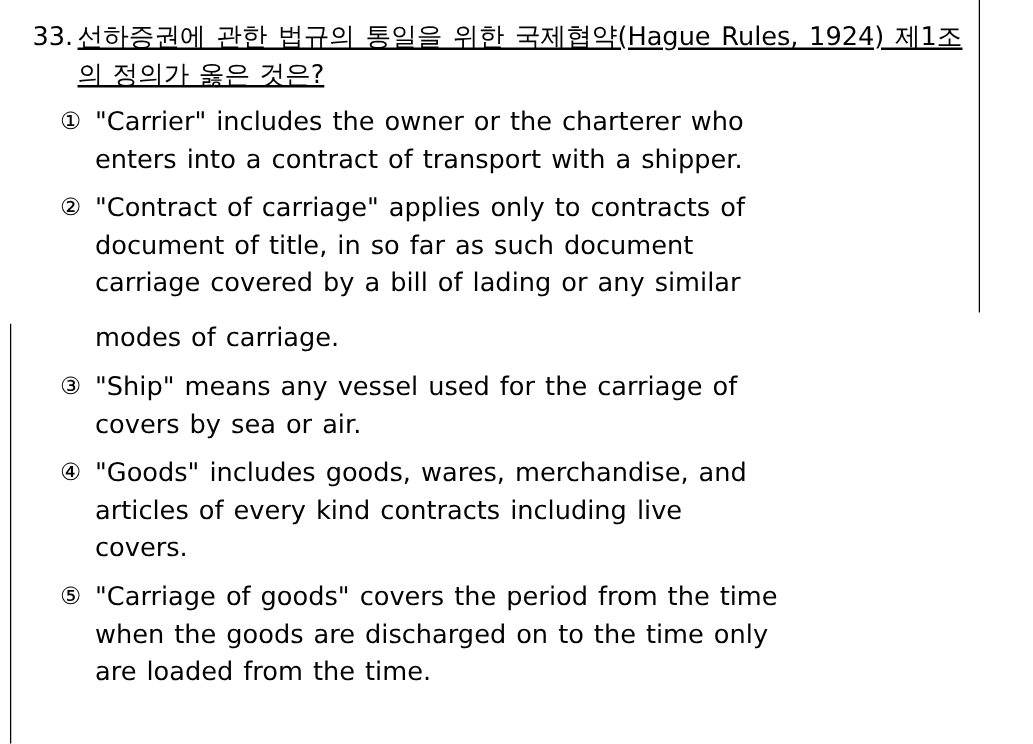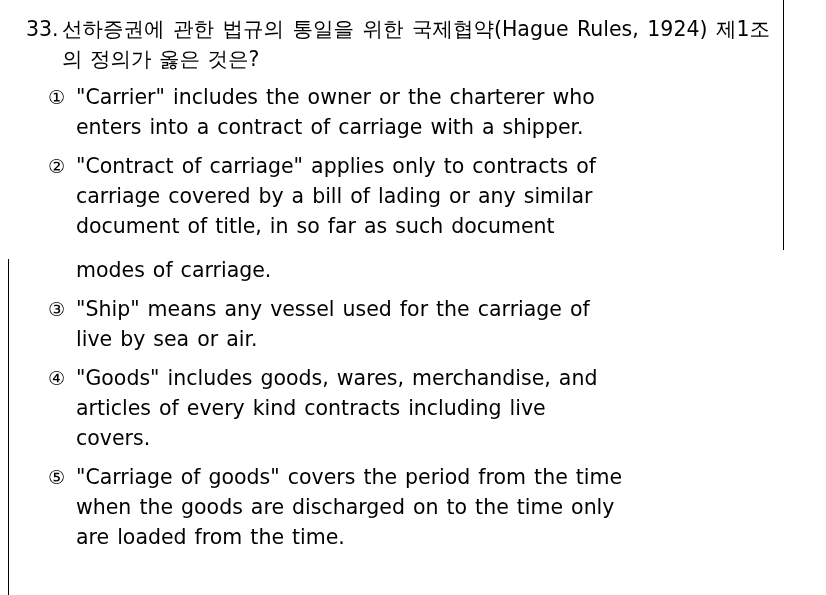--- a/index.html
+++ b/index.html
@@ -54,20 +54,21 @@
     flex: 0 0 auto;
     width: 36px;
     text-align: left;
     white-space: nowrap;
   }
   .q-text {
     flex: 1 1 auto;
     text-align: justify;
     text-justify: inter-word;
     word-spacing: 1px;
+    text-decoration: underline;
   }
 
   
   .choices {
     margin-top: 8px;
     padding-left: 22px;
   }
   .choice {
     display: flex;
     align-items: flex-start;
@@ -111,40 +112,40 @@
     <div class="q-number">33.</div>
     <div class="q-text">선하증권에 관한 법규의 통일을 위한 국제협약(Hague Rules, 1924) 제1조의 정의가 옳은 것은?</div>
   </div>
 
   <div class="choices">
 
     <div class="choice">
       <div class="c-marker">①</div>
       <div class="c-body">
         <div class="c-line">"Carrier" includes the owner or the charterer who</div>
-        <div class="c-line last">enters into a contract of carriage with a shipper.</div>
+        <div class="c-line last">enters into a contract of transport with a shipper.</div>
       </div>
     </div>
 
     <div class="choice">
       <div class="c-marker">②</div>
       <div class="c-body">
         <div class="c-line">"Contract of carriage" applies only to contracts of</div>
+        <div class="c-line last">document of title, in so far as such document</div>
         <div class="c-line">carriage covered by a bill of lading or any similar</div>
-        <div class="c-line last">document of title, in so far as such document</div>
         <div class="c-gap"></div>
         <div class="c-line last">modes of carriage.</div>
       </div>
     </div>
 
     <div class="choice">
       <div class="c-marker">③</div>
       <div class="c-body">
         <div class="c-line">"Ship" means any vessel used for the carriage of</div>
-        <div class="c-line last">live by sea or air.</div>
+        <div class="c-line last">covers by sea or air.</div>
       </div>
     </div>
 
     <div class="choice">
       <div class="c-marker">④</div>
       <div class="c-body">
         <div class="c-line">"Goods" includes goods, wares, merchandise, and</div>
         <div class="c-line">articles of every kind contracts including live</div>
         <div class="c-line last">covers.</div>
       </div>

